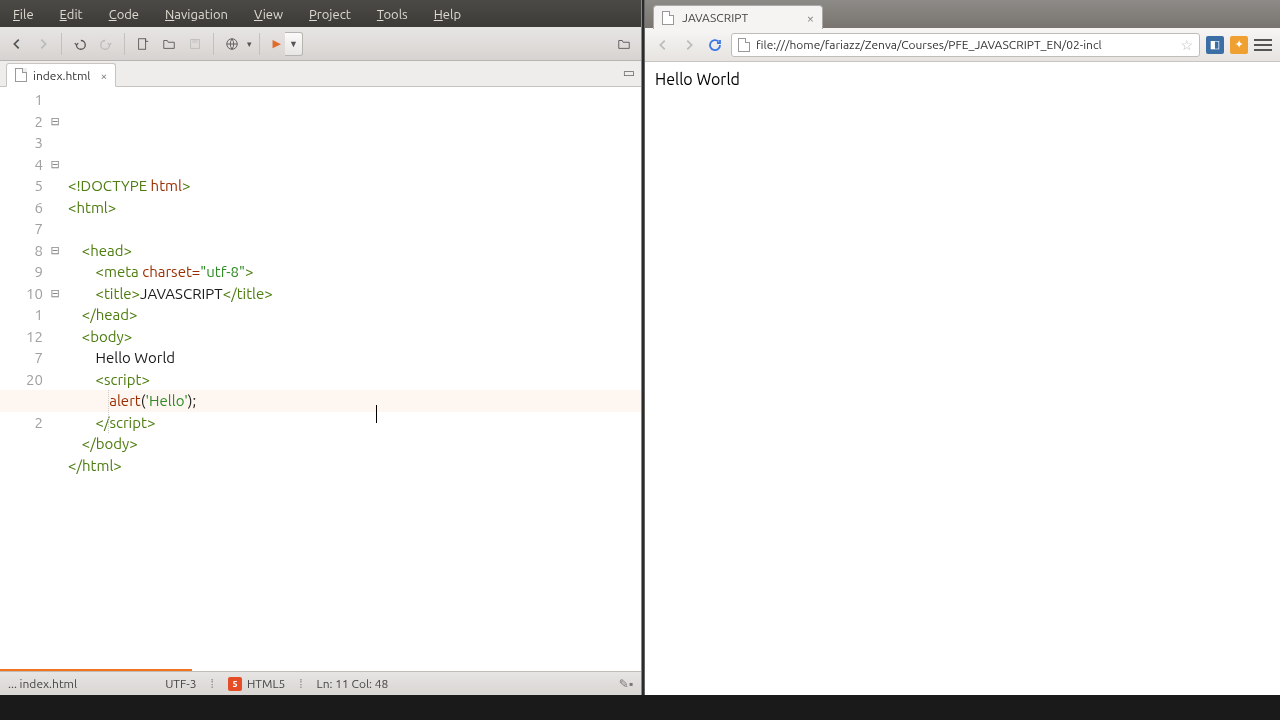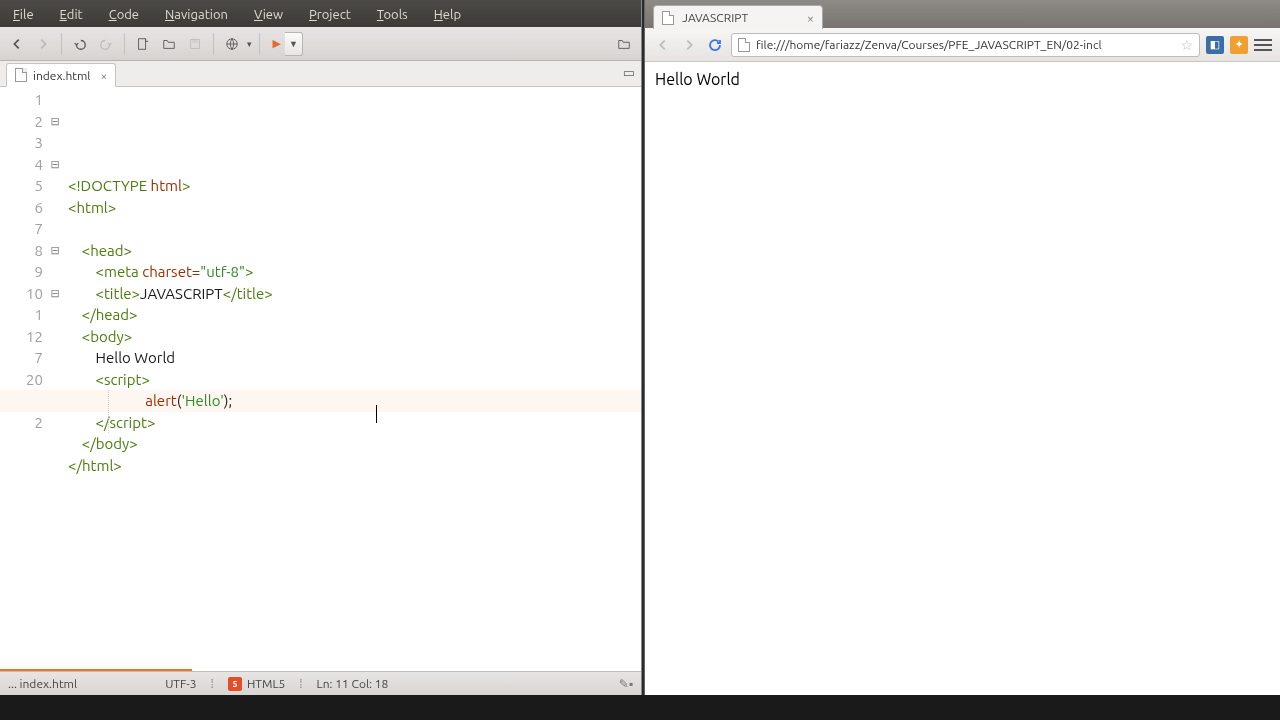--- a/index.html
+++ b/index.html
@@ -36,21 +36,21 @@
 .file-tabs .panel-toggle { position: absolute; right: 6px; top: 4px; color: #666; font-size: 13px; }
 
 
 .code-area { flex: 1; display: flex; background: #ffffff; font-family: "DejaVu Sans Mono", Consolas, monospace; font-size: 15px; line-height: 21.5px; overflow: hidden; position: relative; }
 .gutter { width: 48px; background: #fff; color: #a0a0a0; text-align: right; padding: 2px 3px 0 0; user-select: none; }
 .gutter .ln { height: 21.5px; padding-right: 2px; }
 .fold-col { width: 14px; padding-top: 2px; }
 .fold-col .fc { height: 21.5px; display:flex; align-items:center; justify-content:center; color:#888; font-size:11px;}
 .code-text { flex: 1; padding: 2px 0 0 6px; white-space: pre; color: #333; position: relative; }
 .code-text .row { height: 21.5px; }
-.code-text .row.hl { background: #fef6f0; margin-left: -68px; padding-left: 104px; margin-right: -300px; }
+.code-text .row.hl { background: #fef6f0; margin-left: -68px; padding-left: 68px; margin-right: -300px; }
 .code-text .indent-guide { position:absolute; top: 303px; left: 46px; width:1px; height:43px; border-left:1px dotted #ccc; }
 .c-blue { color: #4d7c0f; }
 .c-brown { color: #9b2e00; }
 .c-green { color: #2e8b25; }
 .c-black { color: #1a1a1a; }
 .cursor-caret { position: absolute; left: 314px; top: 318px; width: 1px; height: 18px; background: #000; }
 .orange-strip { position: absolute; left: 0; bottom: 0; width: 192px; height: 2px; background: #f37320; }
 
 
 .status-bar { height: 24px; background: linear-gradient(#e7e5e4,#d8d5d2); border-top: 1px solid #c0bcb8; display: flex; align-items: center; font-size: 12px; color: #444; padding: 0 8px; gap: 14px; }
@@ -226,21 +226,21 @@
     <div class="status-bar">
       <span class="sb-item">... index.html</span>
       <span style="flex:0 0 60px"></span>
       <span class="sb-item">UTF-3</span>
       <span class="sb-sep">⁞</span>
       <span class="sb-item">
           <span class="h5">5</span>
           <span>HTML5</span>
         </span>
       <span class="sb-sep">⁞</span>
-      <span class="sb-item">Ln: 11 Col: 18</span>
+      <span class="sb-item">Ln: 11 Col: 48</span>
       <span class="flex"></span>
       <span class="pencil">✎▪</span>
     </div>
   </div>
 
   <div class="browser-window">
     <div class="br-tab-strip">
       <div class="br-tab">
         <span class="page-icon"></span>
         <span>JAVASCRIPT</span>

